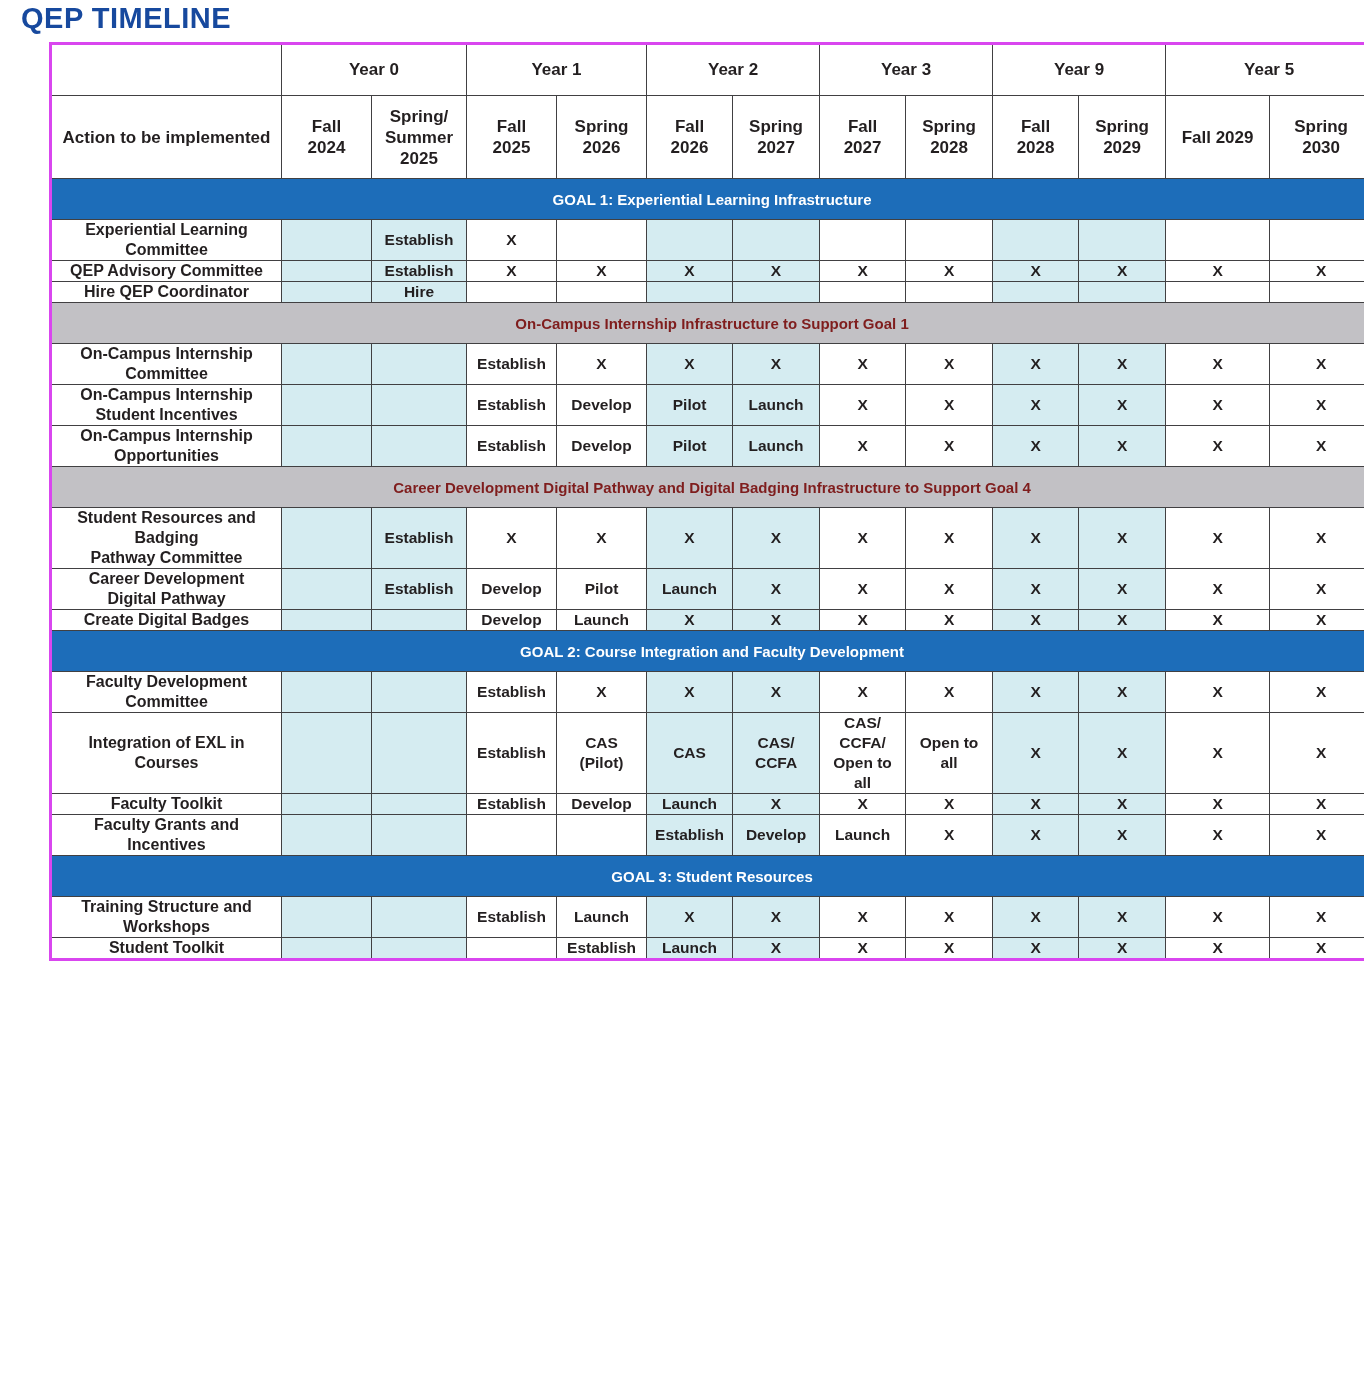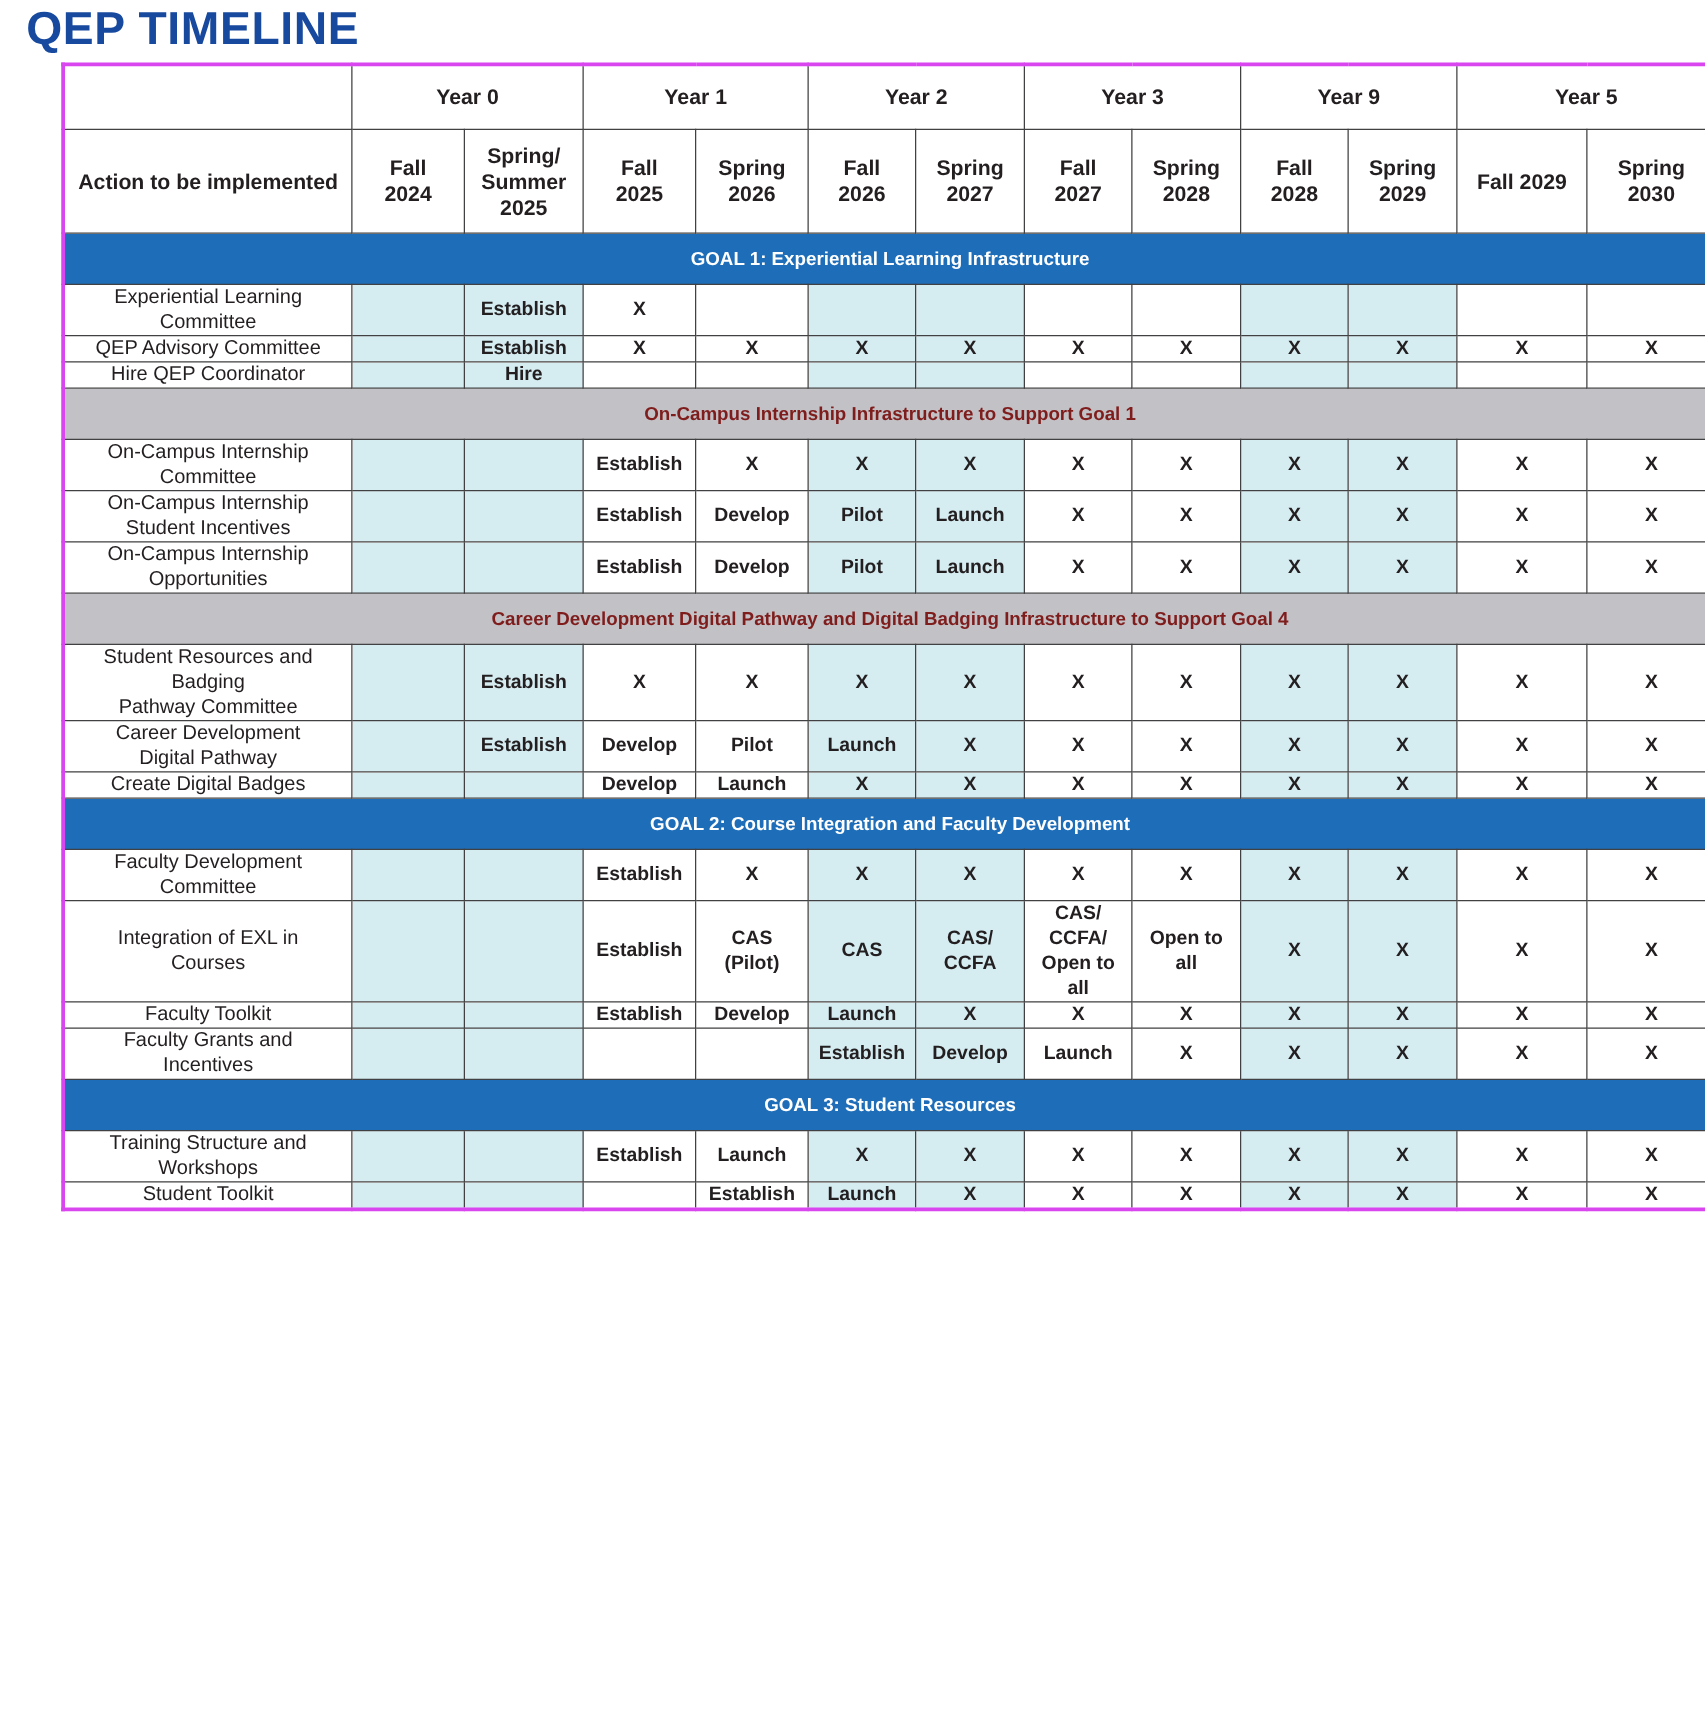--- a/index.html
+++ b/index.html
@@ -11,21 +11,21 @@
   }
   .page {
     width: 1364px;
     height: 1383px;
     box-sizing: border-box;
     padding: 2px 14px 0 21px;
     overflow: hidden;
   }
   .page-title {
     color: #17499e;
-    font-size: 37px;
+    font-size: 29px;
     font-weight: bold;
     letter-spacing: 0.5px;
     margin: 2px 0 9px 0;
     line-height: 1;
   }
   table.qep {
     border-collapse: collapse;
     table-layout: fixed;
     width: 1323px;
     border: 3px solid #d946ef;
@@ -65,21 +65,21 @@
   td.band.goal {
     background: #1d6db9;
     color: #ffffff;
   }
   td.band.subsection {
     background: #c2c1c5;
     color: #7f1d1d;
   }
   td.action {
     background: #ffffff;
-    font-weight: normal;
+    font-weight: bold;
     font-size: 16px;
     line-height: 20px;
     padding: 13px 6px;
   }
   td.cell {
     font-weight: bold;
     font-size: 15.5px;
     line-height: 20px;
     padding: 13px 3px;
   }

